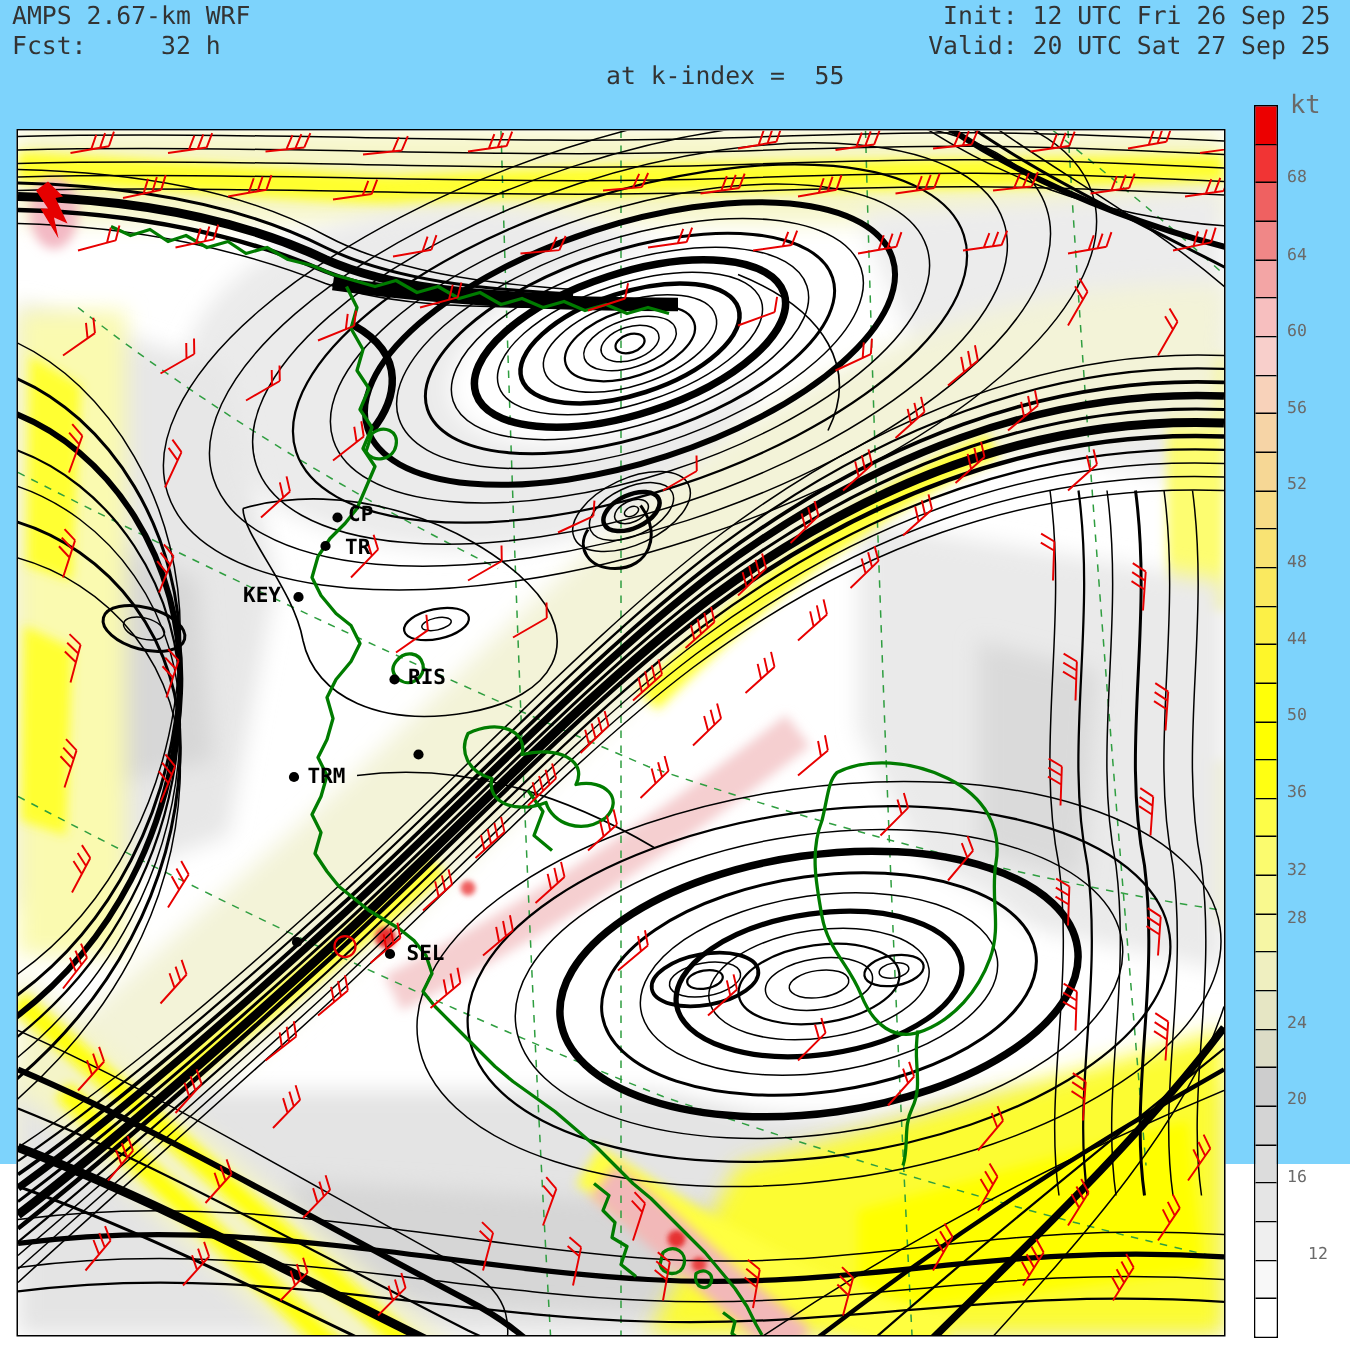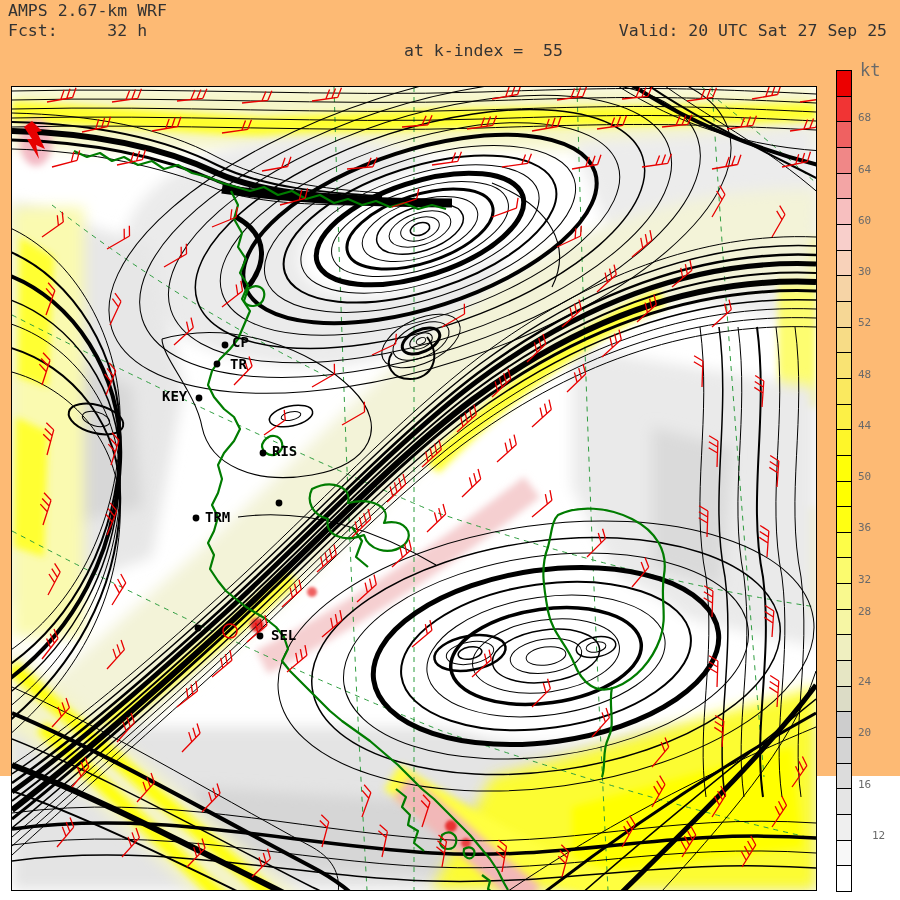--- a/index.html
+++ b/index.html
@@ -1,17 +1,17 @@
 <!DOCTYPE html>
 <html><head>
 <meta charset="utf-8">
 <style>
   html,body{margin:0;padding:0;background:#fff;width:900px;height:900px;overflow:hidden;
     font-family:"DejaVu Sans Mono","Liberation Mono",monospace;}
-  .page{position:relative;width:900px;height:776px;background:#fdba74;}
+  .page{position:relative;width:900px;height:776px;background:#7dd3fc;}
   .hdr{position:absolute;font-size:16.5px;color:#333;white-space:pre;letter-spacing:0px;line-height:1;}
   .hdr-right{text-align:right;}
   .map-frame{position:absolute;left:11px;top:86px;width:804px;height:803px;border:1.5px solid #000;
     box-sizing:content-box;background:#fff;overflow:hidden;}
   .map-frame svg{display:block;}
   .colorbar{position:absolute;left:836px;top:70px;width:14px;height:820px;border:1px solid #000;
     box-sizing:content-box;display:flex;flex-direction:column;}
   .colorbar .seg{width:100%;box-sizing:border-box;border-bottom:1px solid #000;flex:1 1 auto;}
   .colorbar .seg:last-child{border-bottom:none;}
   .cb-ticks{position:absolute;left:836px;top:70px;width:60px;height:820px;pointer-events:none;}
@@ -20,20 +20,21 @@
   .station-label{font-family:"DejaVu Sans Mono",monospace;font-weight:bold;}
 </style>
 </head>
 <body>
 
 <div class="page">
 
   <span class="hdr" style="left:8px;top:3px">AMPS 2.67-km WRF</span>
   <span class="hdr" style="left:8px;top:23px">Fcst:     32 h</span>
   <span class="hdr" style="left:404px;top:43px">at k-index =  55</span>
+  <span class="hdr hdr-right" style="right:13px;top:3px">Init: 12 UTC Fri 26 Sep 25</span>
   <span class="hdr hdr-right" style="right:13px;top:23px">Valid: 20 UTC Sat 27 Sep 25</span>
 
   <div class="map-frame">
     <svg id="map-svg" width="804" height="803" viewBox="0 0 804 803">
       <defs>
         <filter id="f6" x="-40%" y="-40%" width="180%" height="180%">
             <feGaussianBlur stdDeviation="7"></feGaussianBlur>
           </filter>
         <filter id="f3" x="-60%" y="-60%" width="220%" height="220%">
             <feGaussianBlur stdDeviation="3.5"></feGaussianBlur>
@@ -658,21 +659,21 @@
       <div class="seg" style="background: rgb(220, 220, 220);"></div>
       <div class="seg" style="background: rgb(229, 229, 229);"></div>
       <div class="seg" style="background: rgb(239, 239, 239);"></div>
       <div class="seg" style="background: rgb(248, 248, 248);"></div>
       <div class="seg" style="background: rgb(255, 255, 255);"></div>
     </div>
   <div class="cb-ticks" id="cb-ticks">
       <span style="top: 42.25px;">68</span>
       <span style="top: 93.5px;">64</span>
       <span style="top: 144.75px;">60</span>
-      <span style="top: 196px;">30</span>
+      <span style="top: 196px;">56</span>
       <span style="top: 247.25px;">52</span>
       <span style="top: 298.5px;">48</span>
       <span style="top: 349.75px;">44</span>
       <span style="top: 401px;">50</span>
       <span style="top: 452.25px;">36</span>
       <span style="top: 503.5px;">32</span>
       <span style="top: 536px;">28</span>
       <span style="top: 606px;">24</span>
       <span style="top: 657.25px;">20</span>
       <span style="top: 708.5px;">16</span>

